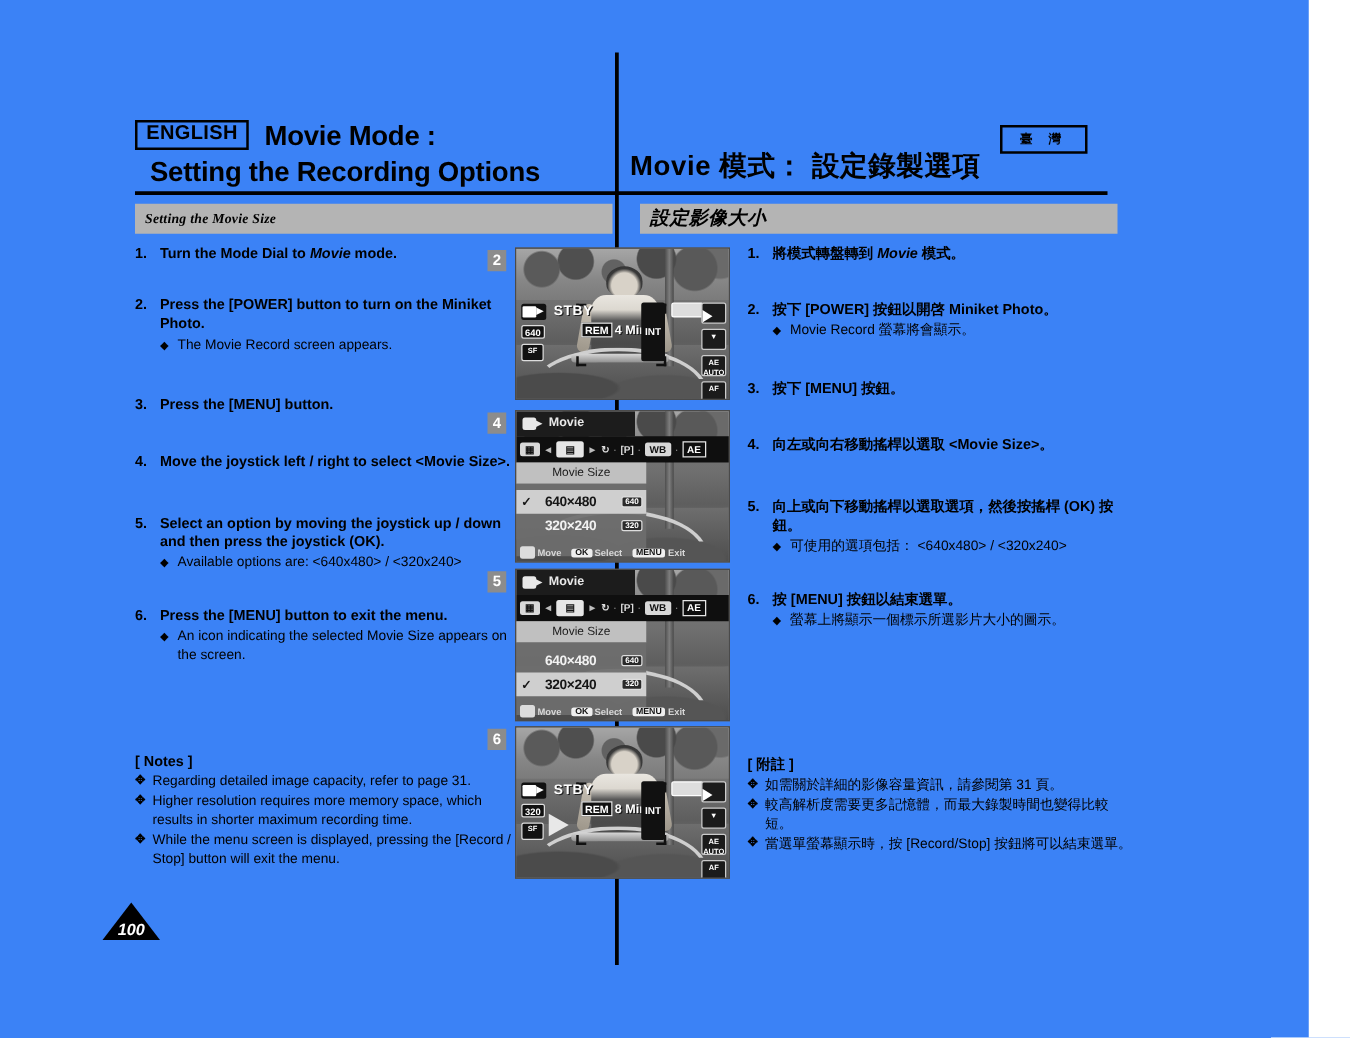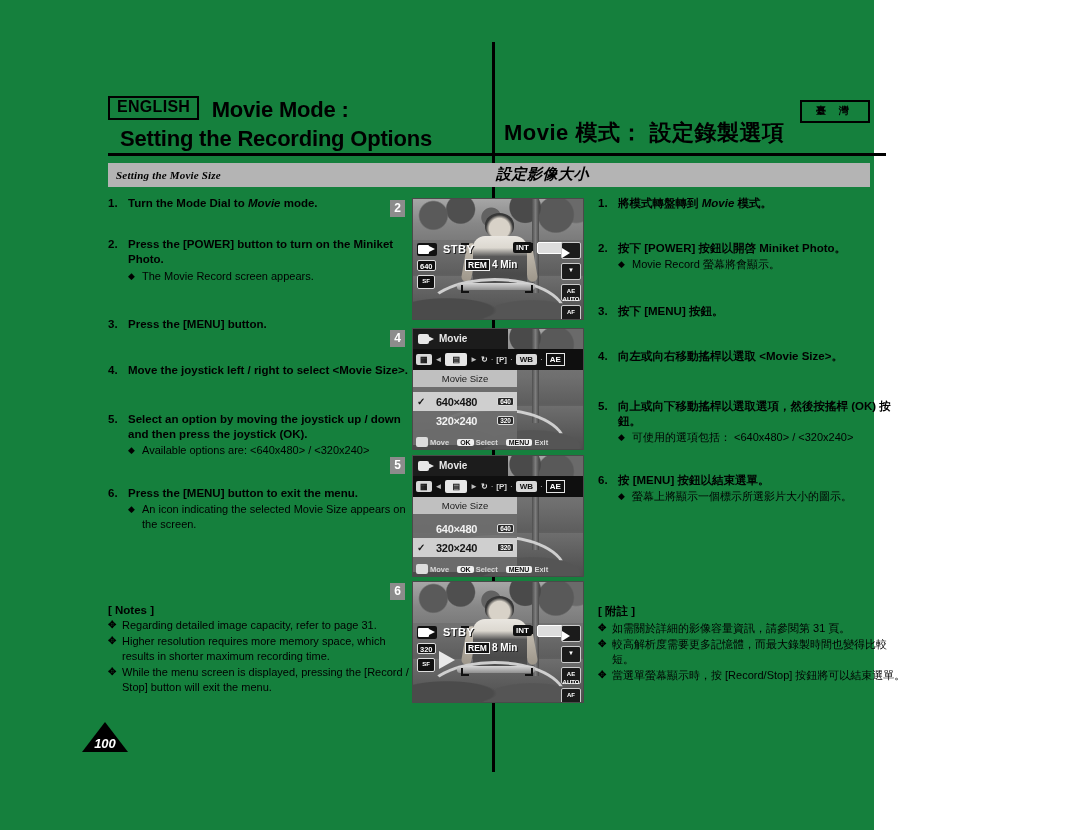--- a/index.html
+++ b/index.html
@@ -6,22 +6,22 @@
   html, body {
     margin: 0; padding: 0;
     width: 1080px; height: 830px;
     background: #ffffff;
     font-family: "Liberation Sans", sans-serif;
     color: #000;
     overflow: hidden;
   }
   #page {
     position: relative;
-    width: 874px; height: 830px;
-    background: #15803d;
+    width: 1047px; height: 830px;
+    background: #3b82f6;
   }
 
   
   .v-divider {
     position: absolute;
     left: 492px; top: 42px;
     width: 3px; height: 730px;
     background: #000;
   }
 
@@ -84,21 +84,21 @@
 
   
   .section-bar {
     position: absolute;
     top: 163px;
     height: 24px;
     background: #b4b4b4;
     padding: 2px 0 0 8px;
   }
   .section-bar.left  { left: 108px; width: 382px; }
-  .section-bar.right { left: 488px; width: 382px; }
+  .section-bar.right { left: 512px; width: 382px; }
   .section-bar .label-en {
     font-size: 11px;
     font-weight: bold;
     font-style: italic;
     font-family: Liberation Serif, serif;
     letter-spacing: 0.2px;
   }
   .section-bar .label-zh {
     font-size: 15px;
     font-weight: bold;
@@ -368,21 +368,21 @@
     margin-right: 2px;
     font-size: 8.5px;
     border: 1px solid #eee;
   }
   .osd-int {
     left: 100px; top: 2px;
     font-size: 8px;
     font-weight: bold;
     color: #fff;
     background: #111;
-    padding: 1px 3px;
+    padding: 19px 3px;
     border-radius: 2px;
   }
   .osd-batt {
     left: 124px; top: 2px;
     width: 26px; height: 12px;
     background: #ddd;
     border: 1px solid #fff;
     border-radius: 2px;
   }
   .osd-right-col {

